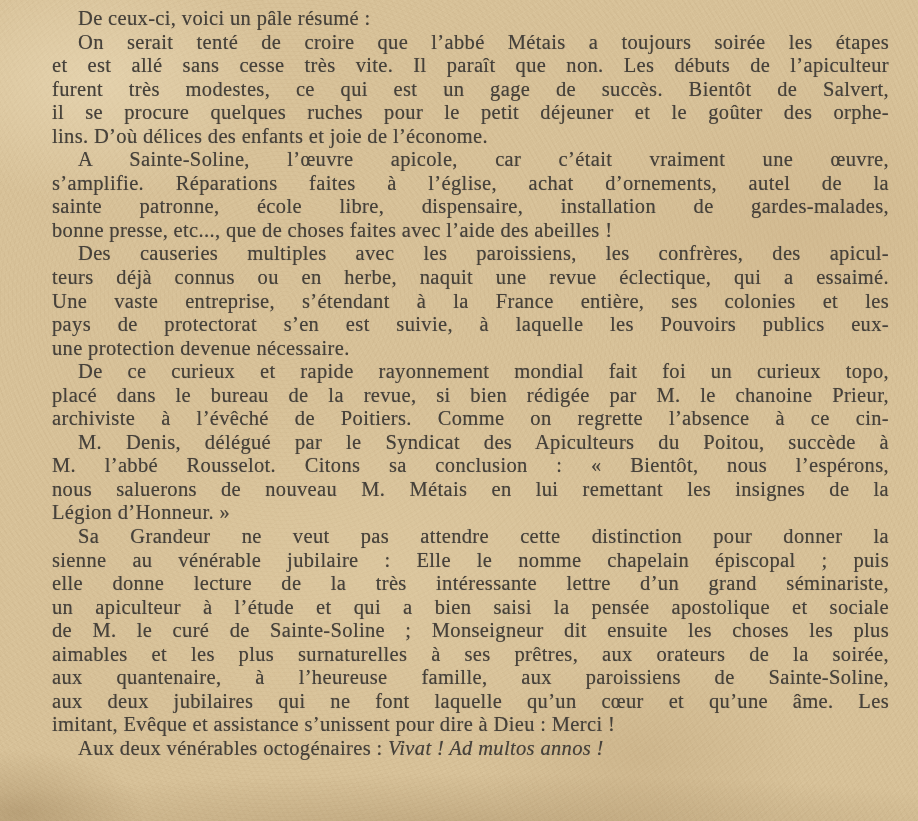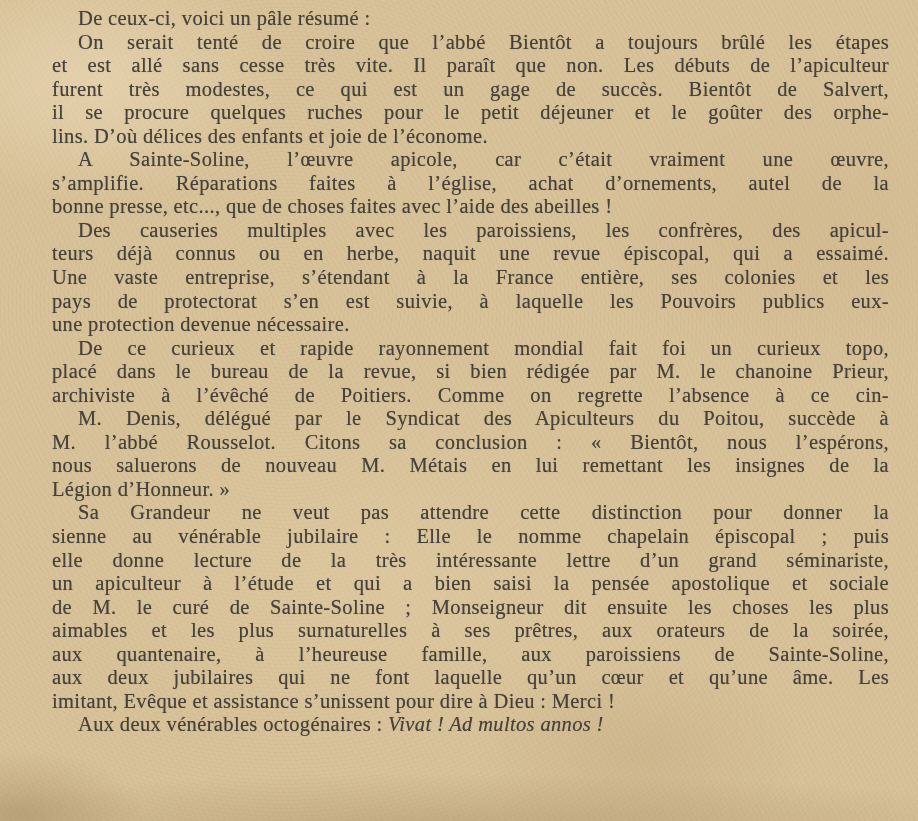--- a/index.html
+++ b/index.html
@@ -40,34 +40,35 @@
   .italic { font-style: italic; }
 </style>
 </head>
 <body style="--paper: #d8c299; --ink: #46413a;">
 
 <div class="page-text">
     <div class="paragraph">
       <div class="line first"><span>De ceux-ci, voici un pâle résumé :</span></div>
     </div>
     <div class="paragraph">
-      <div class="line first justify"><span>On serait tenté de croire que l’abbé Bientôt a toujours brûlé les étapes</span></div>
+      <div class="line first justify"><span>On serait tenté de croire que l’abbé Métais a toujours soirée les étapes</span></div>
       <div class="line justify"><span>et est allé sans cesse très vite. Il paraît que non. Les débuts de l’apiculteur</span></div>
       <div class="line justify"><span>furent très modestes, ce qui est un gage de succès. Bientôt de Salvert,</span></div>
       <div class="line justify"><span>il se procure quelques ruches pour le petit déjeuner et le goûter des orphe-</span></div>
       <div class="line"><span>lins. D’où délices des enfants et joie de l’économe.</span></div>
     </div>
     <div class="paragraph">
       <div class="line first justify"><span>A Sainte-Soline, l’œuvre apicole, car c’était vraiment une œuvre,</span></div>
       <div class="line justify"><span>s’amplifie. Réparations faites à l’église, achat d’ornements, autel de la</span></div>
+      <div class="line justify"><span>sainte patronne, école libre, dispensaire, installation de gardes-malades,</span></div>
       <div class="line"><span>bonne presse, etc..., que de choses faites avec l’aide des abeilles !</span></div>
     </div>
     <div class="paragraph">
       <div class="line first justify"><span>Des causeries multiples avec les paroissiens, les confrères, des apicul-</span></div>
-      <div class="line justify"><span>teurs déjà connus ou en herbe, naquit une revue épiscopal, qui a essaimé.</span></div>
+      <div class="line justify"><span>teurs déjà connus ou en herbe, naquit une revue éclectique, qui a essaimé.</span></div>
       <div class="line justify"><span>Une vaste entreprise, s’étendant à la France entière, ses colonies et les</span></div>
       <div class="line justify"><span>pays de protectorat s’en est suivie, à laquelle les Pouvoirs publics eux-</span></div>
       <div class="line"><span>une protection devenue nécessaire.</span></div>
     </div>
     <div class="paragraph">
       <div class="line first justify"><span>De ce curieux et rapide rayonnement mondial fait foi un curieux topo,</span></div>
       <div class="line justify"><span>placé dans le bureau de la revue, si bien rédigée par M. le chanoine Prieur,</span></div>
       <div class="line justify"><span>archiviste à l’évêché de Poitiers. Comme on regrette l’absence à ce cin-</span></div>
     </div>
     <div class="paragraph">

